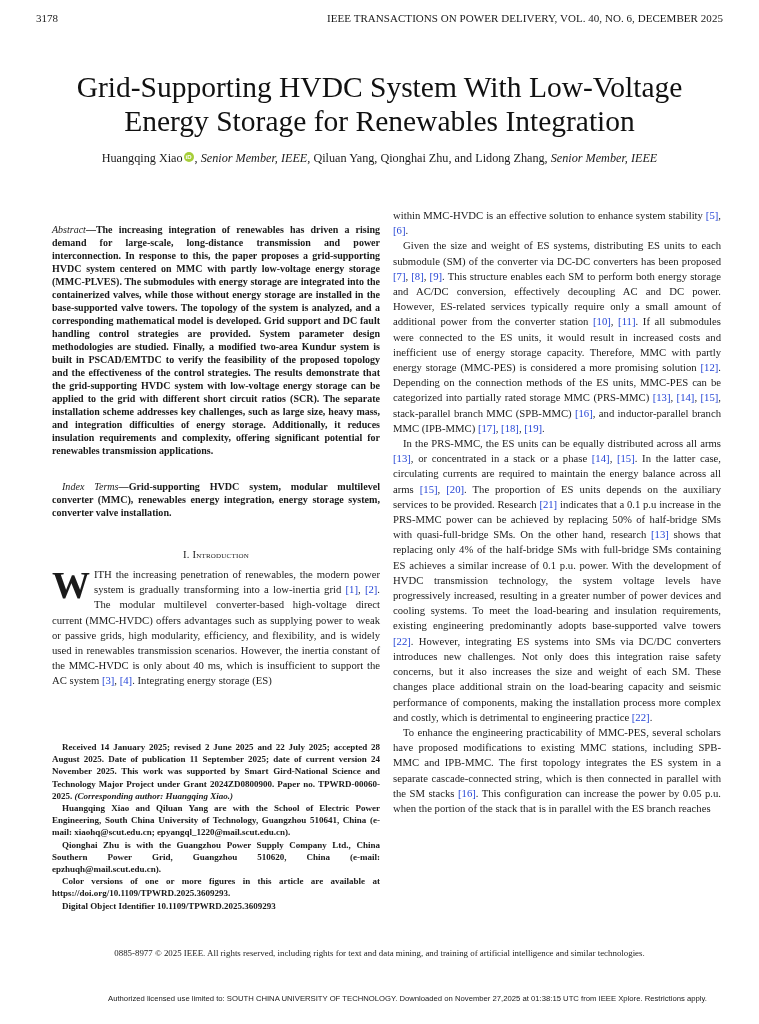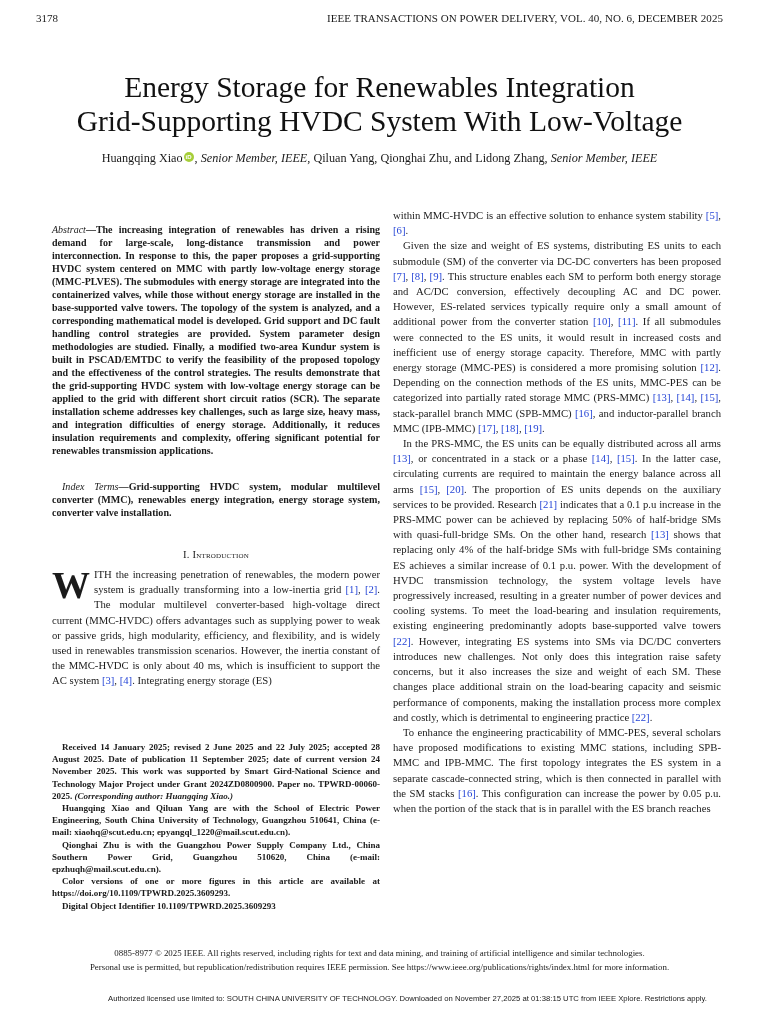--- a/index.html
+++ b/index.html
@@ -34,22 +34,22 @@
 </style>
 </head>
 <body>
 
 <div class="abs running-head">
   <span class="pg">3178</span>
   <span class="jr">IEEE TRANSACTIONS ON POWER DELIVERY, VOL. 40, NO. 6, DECEMBER 2025</span>
 </div>
 
 <div class="abs title">
+  <div>Grid-Supporting HVDC System With Low-Voltage</div>
   <div>Energy Storage for Renewables Integration</div>
-  <div>Grid-Supporting HVDC System With Low-Voltage</div>
 </div>
 
 <div class="abs authors">
   <span>Huangqing Xiao</span><span class="orcid">iD</span>, <i>Senior Member, IEEE</i><span>, Qiluan Yang, Qionghai Zhu, and Lidong Zhang, </span><i>Senior Member, IEEE</i>
 </div>
 
 <div class="col col-left abstract">
   <span class="lab">Abstract</span><span>—The increasing integration of renewables has driven a rising demand for large-scale, long-distance transmission and power interconnection. In response to this, the paper proposes a grid-supporting HVDC system centered on MMC with partly low-voltage energy storage (MMC-PLVES). The submodules with energy storage are integrated into the containerized valves, while those without energy storage are installed in the base-supported valve towers. The topology of the system is analyzed, and a corresponding mathematical model is developed. Grid support and DC fault handling control strategies are provided. System parameter design methodologies are studied. Finally, a modified two-area Kundur system is built in PSCAD/EMTDC to verify the feasibility of the proposed topology and the effectiveness of the control strategies. The results demonstrate that the grid-supporting HVDC system with low-voltage energy storage can be applied to the grid with different short circuit ratios (SCR). The separate installation scheme addresses key challenges, such as large size, heavy mass, and integration difficulties of energy storage. Additionally, it reduces insulation requirements and complexity, offering significant potential for renewables transmission applications.</span>
 </div>
 
@@ -77,16 +77,15 @@
 
 <div class="col col-right rcol-text">
   <p class="noindent"><span>within MMC-HVDC is an effective solution to enhance system stability </span><a class="cite">[5]</a><span>, </span><a class="cite">[6]</a><span>.</span></p>
   <p><span>Given the size and weight of ES systems, distributing ES units to each submodule (SM) of the converter via DC-DC converters has been proposed </span><a class="cite">[7]</a><span>, </span><a class="cite">[8]</a><span>, </span><a class="cite">[9]</a><span>. This structure enables each SM to perform both energy storage and AC/DC conversion, effectively decoupling AC and DC power. However, ES-related services typically require only a small amount of additional power from the converter station </span><a class="cite">[10]</a><span>, </span><a class="cite">[11]</a><span>. If all submodules were connected to the ES units, it would result in increased costs and inefficient use of energy storage capacity. Therefore, MMC with partly energy storage (MMC-PES) is considered a more promising solution </span><a class="cite">[12]</a><span>. Depending on the connection methods of the ES units, MMC-PES can be categorized into partially rated storage MMC (PRS-MMC) </span><a class="cite">[13]</a><span>, </span><a class="cite">[14]</a><span>, </span><a class="cite">[15]</a><span>, stack-parallel branch MMC (SPB-MMC) </span><a class="cite">[16]</a><span>, and inductor-parallel branch MMC (IPB-MMC) </span><a class="cite">[17]</a><span>, </span><a class="cite">[18]</a><span>, </span><a class="cite">[19]</a><span>.</span></p>
   <p><span>In the PRS-MMC, the ES units can be equally distributed across all arms </span><a class="cite">[13]</a><span>, or concentrated in a stack or a phase </span><a class="cite">[14]</a><span>, </span><a class="cite">[15]</a><span>. In the latter case, circulating currents are required to maintain the energy balance across all arms </span><a class="cite">[15]</a><span>, </span><a class="cite">[20]</a><span>. The proportion of ES units depends on the auxiliary services to be provided. Research </span><a class="cite">[21]</a><span> indicates that a 0.1 p.u increase in the PRS-MMC power can be achieved by replacing 50% of half-bridge SMs with quasi-full-bridge SMs. On the other hand, research </span><a class="cite">[13]</a><span> shows that replacing only 4% of the half-bridge SMs with full-bridge SMs containing ES achieves a similar increase of 0.1 p.u. power. With the development of HVDC transmission technology, the system voltage levels have progressively increased, resulting in a greater number of power devices and cooling systems. To meet the load-bearing and insulation requirements, existing engineering predominantly adopts base-supported valve towers </span><a class="cite">[22]</a><span>. However, integrating ES systems into SMs via DC/DC converters introduces new challenges. Not only does this integration raise safety concerns, but it also increases the size and weight of each SM. These changes place additional strain on the load-bearing capacity and seismic performance of components, making the installation process more complex and costly, which is detrimental to engineering practice </span><a class="cite">[22]</a><span>.</span></p>
   <p><span>To enhance the engineering practicability of MMC-PES, several scholars have proposed modifications to existing MMC stations, including SPB-MMC and IPB-MMC. The first topology integrates the ES system in a separate cascade-connected string, which is then connected in parallel with the SM stacks </span><a class="cite">[16]</a><span>. This configuration can increase the power by 0.05 p.u. when the portion of the stack that is in parallel with the ES branch reaches</span></p>
 </div>
 
 <div class="abs copyright">
   <div>0885-8977 © 2025 IEEE. All rights reserved, including rights for text and data mining, and training of artificial intelligence and similar technologies.</div>
-  <div>Personal use is permitted, but republication/redistribution requires IEEE permission. See https://www.ieee.org/publications/rights/index.html for more information.</div>
 </div>
 
 <div class="abs license">Authorized licensed use limited to: SOUTH CHINA UNIVERSITY OF TECHNOLOGY. Downloaded on November 27,2025 at 01:38:15 UTC from IEEE Xplore.  Restrictions apply.</div>
 
 </body></html>

